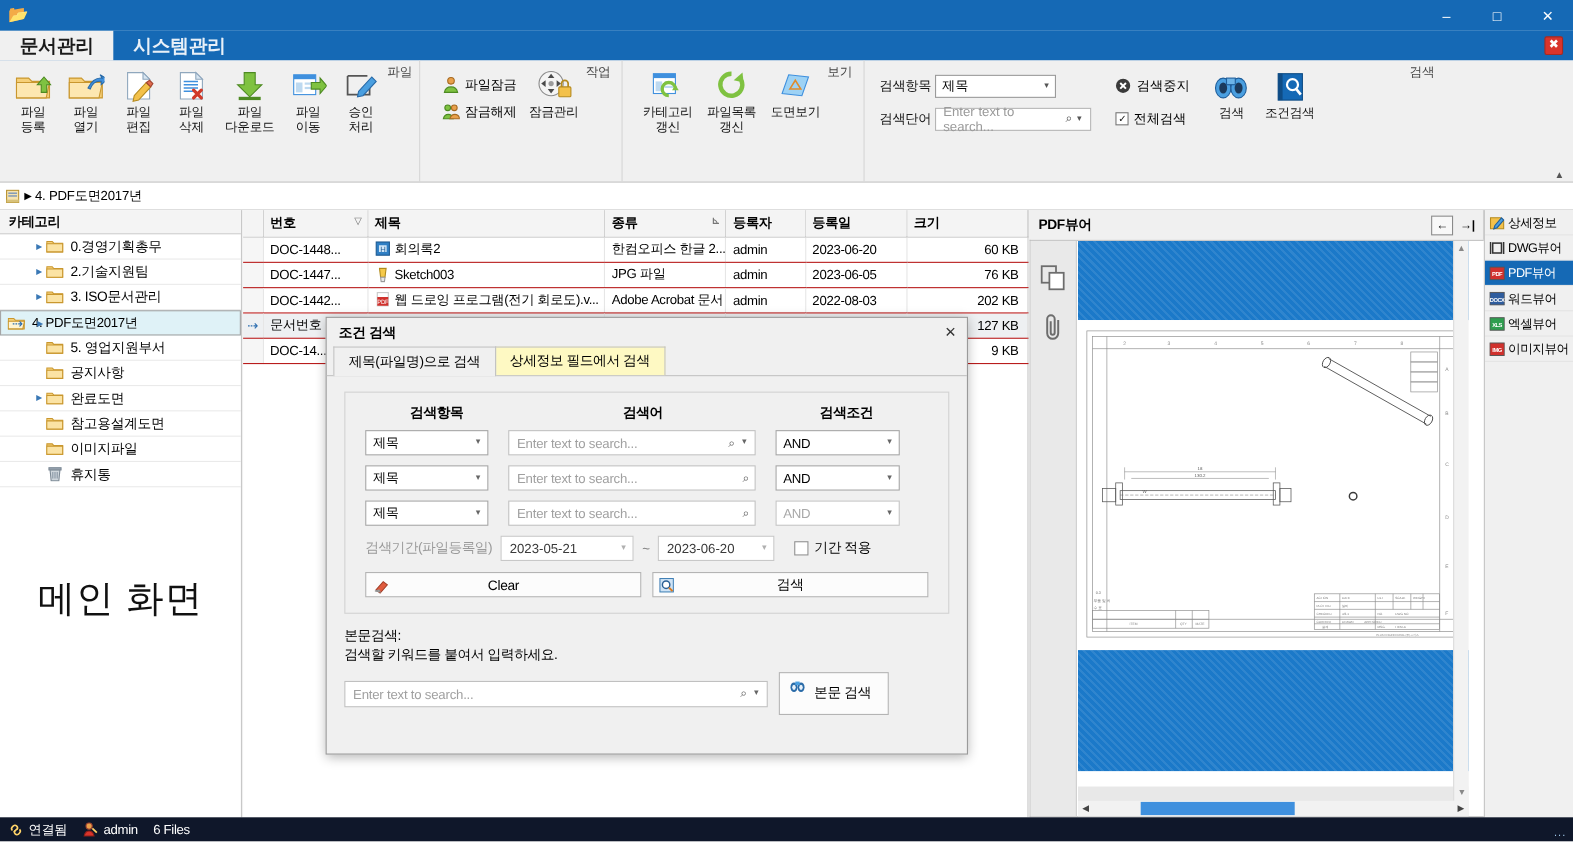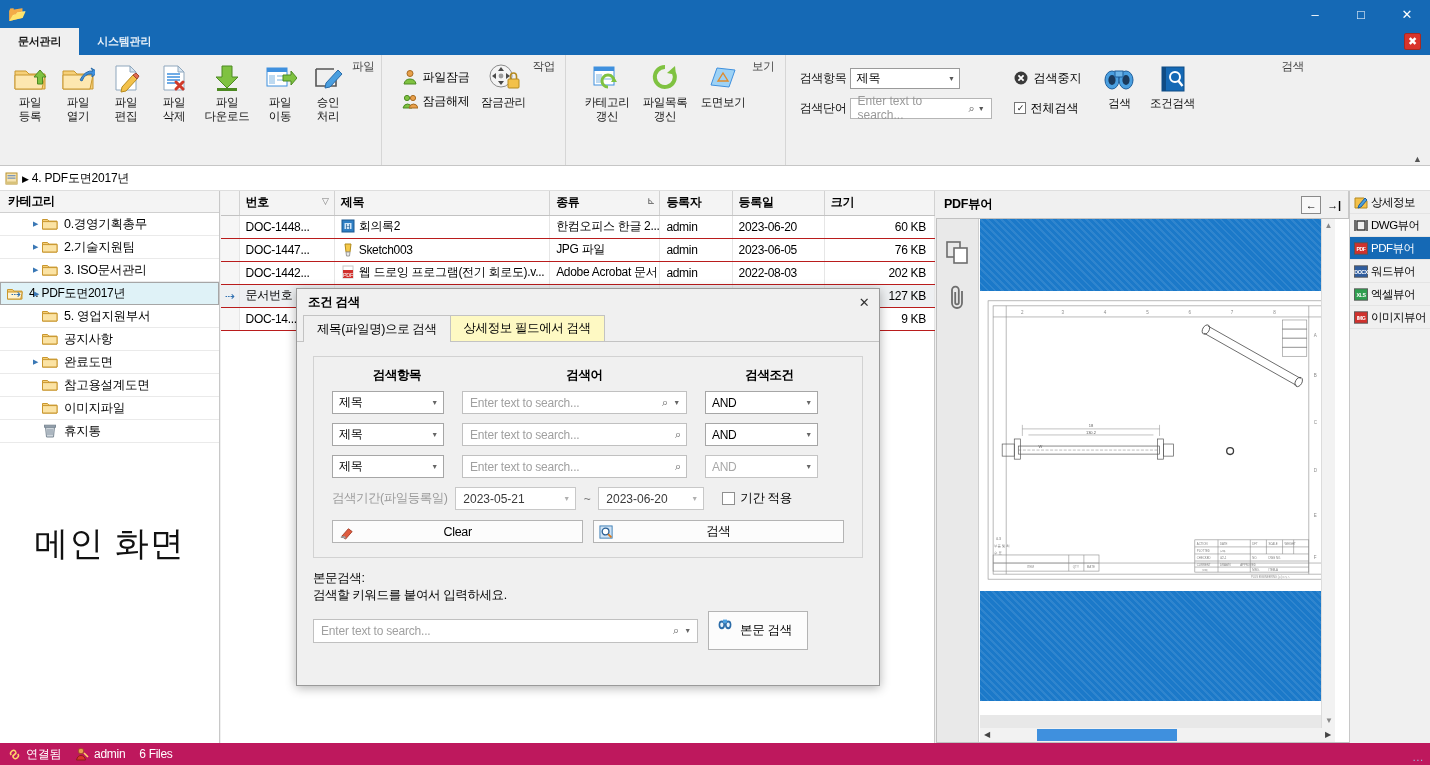--- a/index.html
+++ b/index.html
@@ -26,21 +26,21 @@
     color:#fff; font-size:13px; line-height:1;
   }
 
   
   .ribbon-tabs {
     position:absolute; left:0; top:28px; width:1430px; height:27px;
     background:#1569b5; display:flex; align-items:flex-end;
   }
   .rtab {
     height:27px; padding:0 18px; display:flex; align-items:center;
-    color:#e8f0f8; font-size:11px; font-weight:bold; letter-spacing:-.2px;text-align:right;
+    color:#e8f0f8; font-size:17px; font-weight:bold; letter-spacing:-.2px;text-align:right;
   }
   .rtab.active { background:#f0f0f0; color:#1a1a1a; }
   .red-x {
     position:absolute; right:9px; top:5px; width:17px; height:17px;
     background:#d9342b; border:1px solid #a62a22; border-radius:2px;
     color:#fff; font-size:11px; font-weight:bold; line-height:15px; text-align:center;
   }
 
   
   .ribbon {
@@ -193,21 +193,21 @@
     border-left:1px solid #c8c8c8; }
   .rsitem { height:23px; display:flex; align-items:center; padding-left:3px;
     font-size:11.5px; letter-spacing:-.5px; border-bottom:1px solid #e4e4e4; cursor:default; }
   .rsitem.active { background:#1569b5; color:#fff; }
   .rsitem .ico { width:15px; height:14px; margin-right:3px; display:flex; align-items:center; justify-content:center;
     font-size:7px; font-weight:bold; color:#fff; }
 
   
   .statusbar {
     position:absolute; left:0; top:743px; width:1430px; height:22px;
-    background:#be185d; color:#fff; display:flex; align-items:center;
+    background:#0f172a; color:#fff; display:flex; align-items:center;
     font-size:12px; letter-spacing:-.3px; padding-left:8px;
   }
   .statusbar .seg { margin-right:14px; display:flex; align-items:center; }
   .statusbar .seg .ico { margin-right:5px; }
   .grip { position:absolute; right:6px; bottom:2px; color:#9dc5e6; font-size:10px; letter-spacing:1px; }
 
   
   .modal {
     position:absolute; left:296px; top:288px; width:584px; height:398px;
     background:#f0f0f0; border:1px solid #9a9a9a; box-shadow:0 2px 10px rgba(0,0,0,.30);

